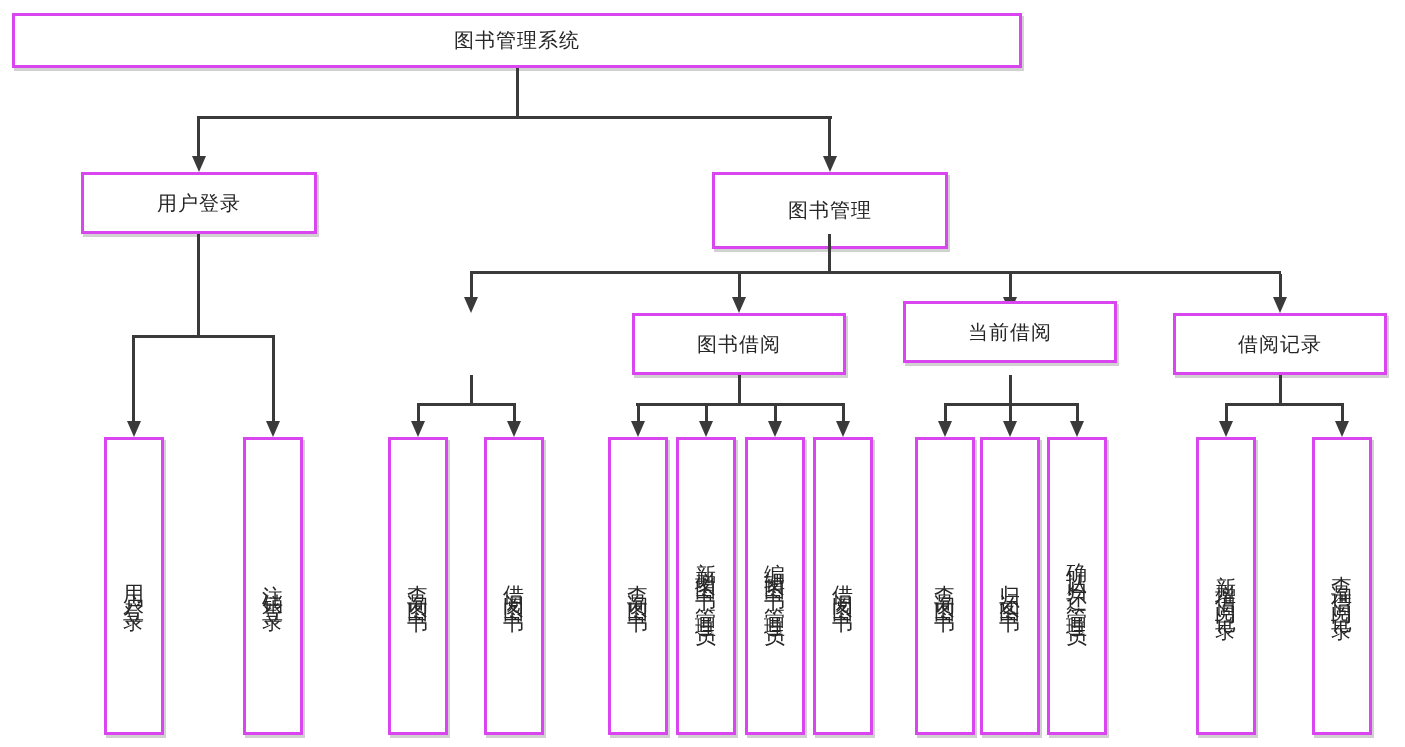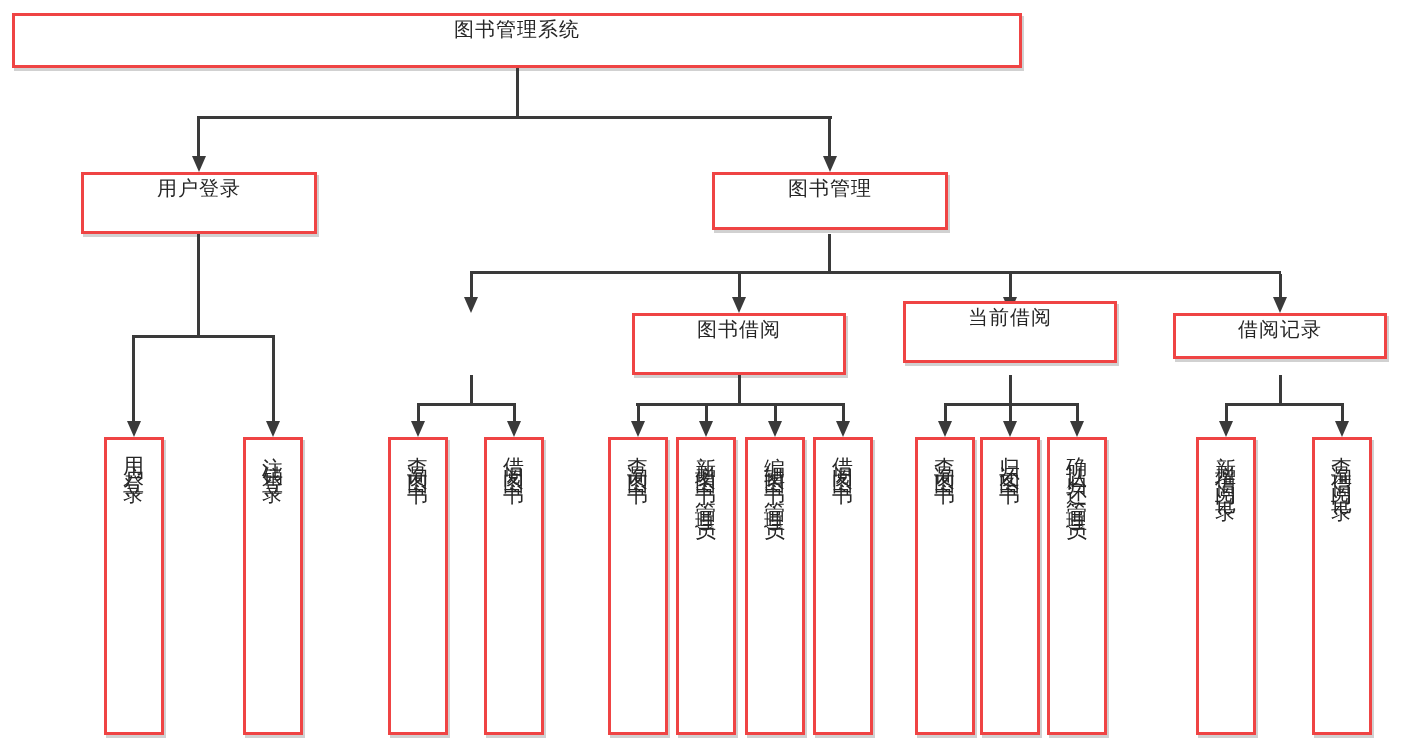--- a/index.html
+++ b/index.html
@@ -8,23 +8,24 @@
     width: 1405px;
     height: 747px;
     background: #ffffff;
     overflow: hidden;
     font-family: "Liberation Sans", "DejaVu Sans", sans-serif;
     color: #262626;
   }
   .box {
     position: absolute;
     box-sizing: border-box;
-    border: 3px solid #ef4444;
+    border: 3px solid #d946ef;
     background: #ffffff;
     display: flex;
+    align-items: center;
     justify-content: center;
     box-shadow: 2px 3px 0 rgba(0,0,0,0.18);
   }
   .hbox .label {
     font-size: 20px;
     letter-spacing: 1px;
     white-space: nowrap;
   }
   .vbox .label {
     writing-mode: vertical-rl;
@@ -64,21 +65,21 @@
   <div class="vl" style="left:516px;top:68px;height:48px"></div>
   <div class="hl" style="left:197px;top:116px;width:635px"></div>
   <div class="vl" style="left:197px;top:119px;height:38px"></div>
   <div class="vl" style="left:828px;top:119px;height:38px"></div>
   <div class="arr" style="left:192px;top:156px"></div>
   <div class="arr" style="left:823px;top:156px"></div>
 
   <div class="box hbox" style="left:81px;top:172px;width:236px;height:62px">
     <span class="label">用户登录</span>
   </div>
-  <div class="box hbox" style="left:712px;top:172px;width:236px;height:58px">
+  <div class="box hbox" style="left:712px;top:172px;width:236px;height:77px">
     <span class="label">图书管理</span>
   </div>
 
   <div class="vl" style="left:197px;top:234px;height:102px"></div>
   <div class="hl" style="left:132px;top:335px;width:143px"></div>
   <div class="vl" style="left:132px;top:335px;height:86px"></div>
   <div class="vl" style="left:272px;top:335px;height:86px"></div>
   <div class="arr" style="left:127px;top:421px"></div>
   <div class="arr" style="left:266px;top:421px"></div>
 
@@ -92,21 +93,21 @@
   <div class="arr" style="left:732px;top:297px"></div>
   <div class="arr" style="left:1003px;top:297px"></div>
   <div class="arr" style="left:1273px;top:297px"></div>
 
   <div class="box hbox" style="left:632px;top:313px;width:214px;height:62px">
     <span class="label">图书借阅</span>
   </div>
   <div class="box hbox" style="left:903px;top:301px;width:214px;height:62px">
     <span class="label">当前借阅</span>
   </div>
-  <div class="box hbox" style="left:1173px;top:313px;width:214px;height:46px">
+  <div class="box hbox" style="left:1173px;top:313px;width:214px;height:62px">
     <span class="label">借阅记录</span>
   </div>
 
   <div class="vl" style="left:470px;top:375px;height:28px"></div>
   <div class="hl" style="left:417px;top:403px;width:99px"></div>
   <div class="vl" style="left:417px;top:406px;height:16px"></div>
   <div class="vl" style="left:513px;top:406px;height:16px"></div>
   <div class="arr" style="left:411px;top:421px"></div>
   <div class="arr" style="left:507px;top:421px"></div>
 

